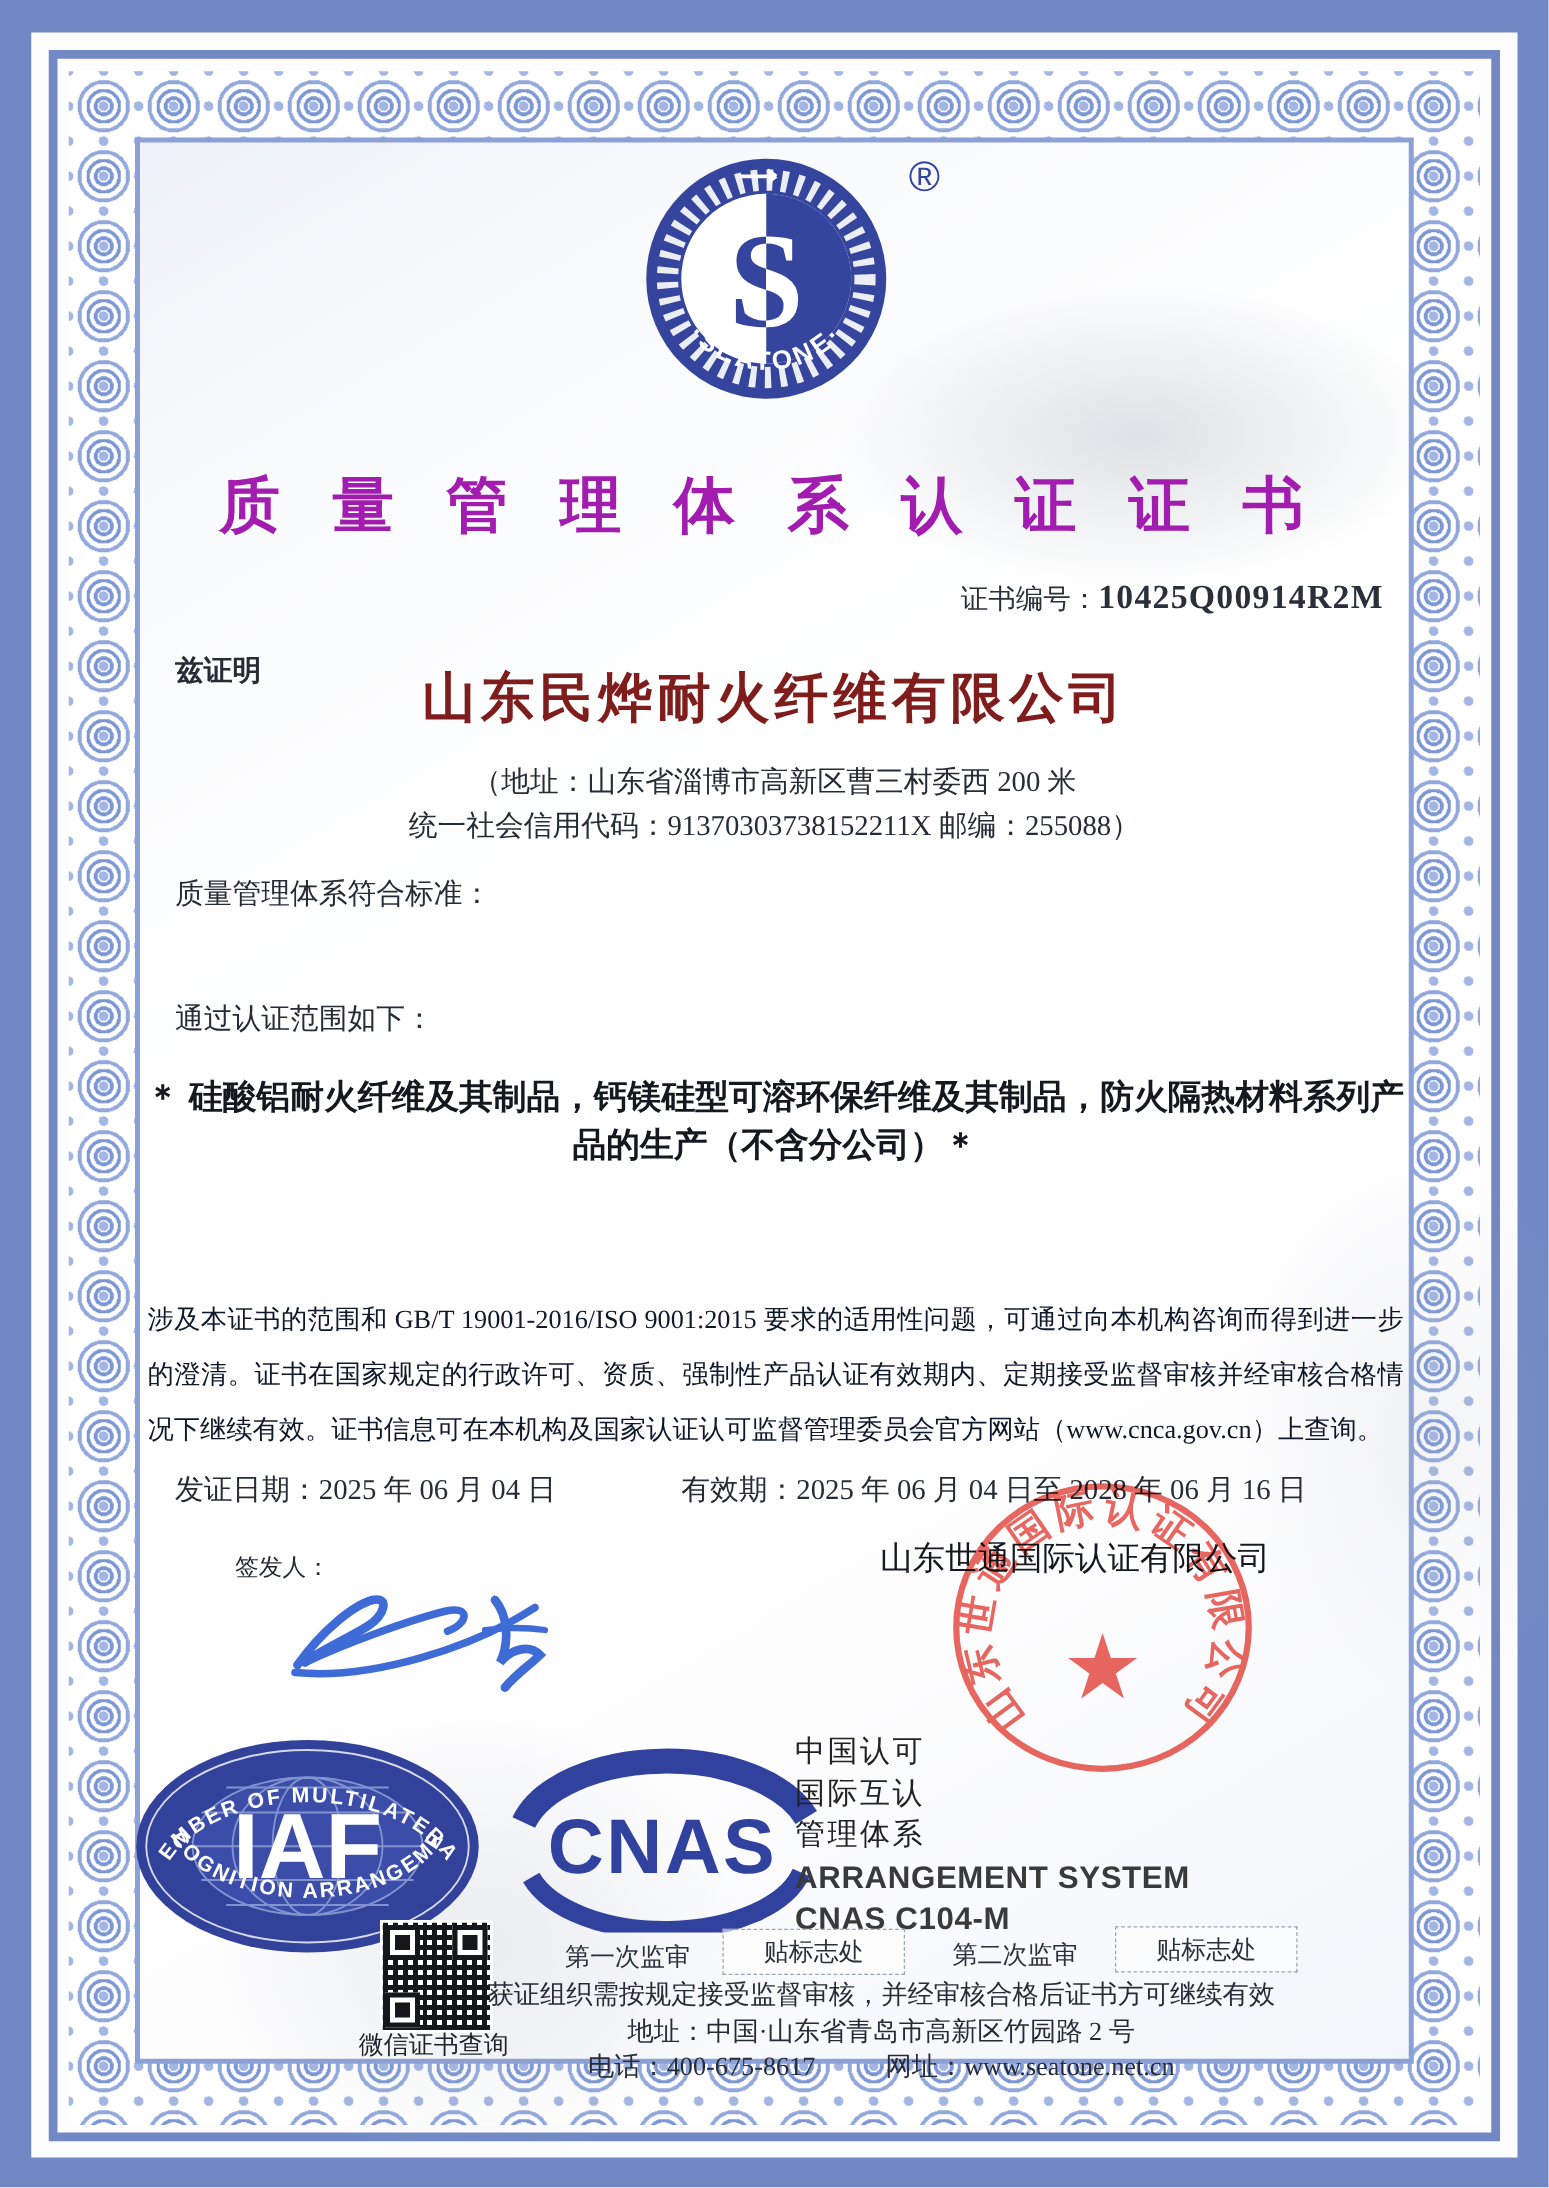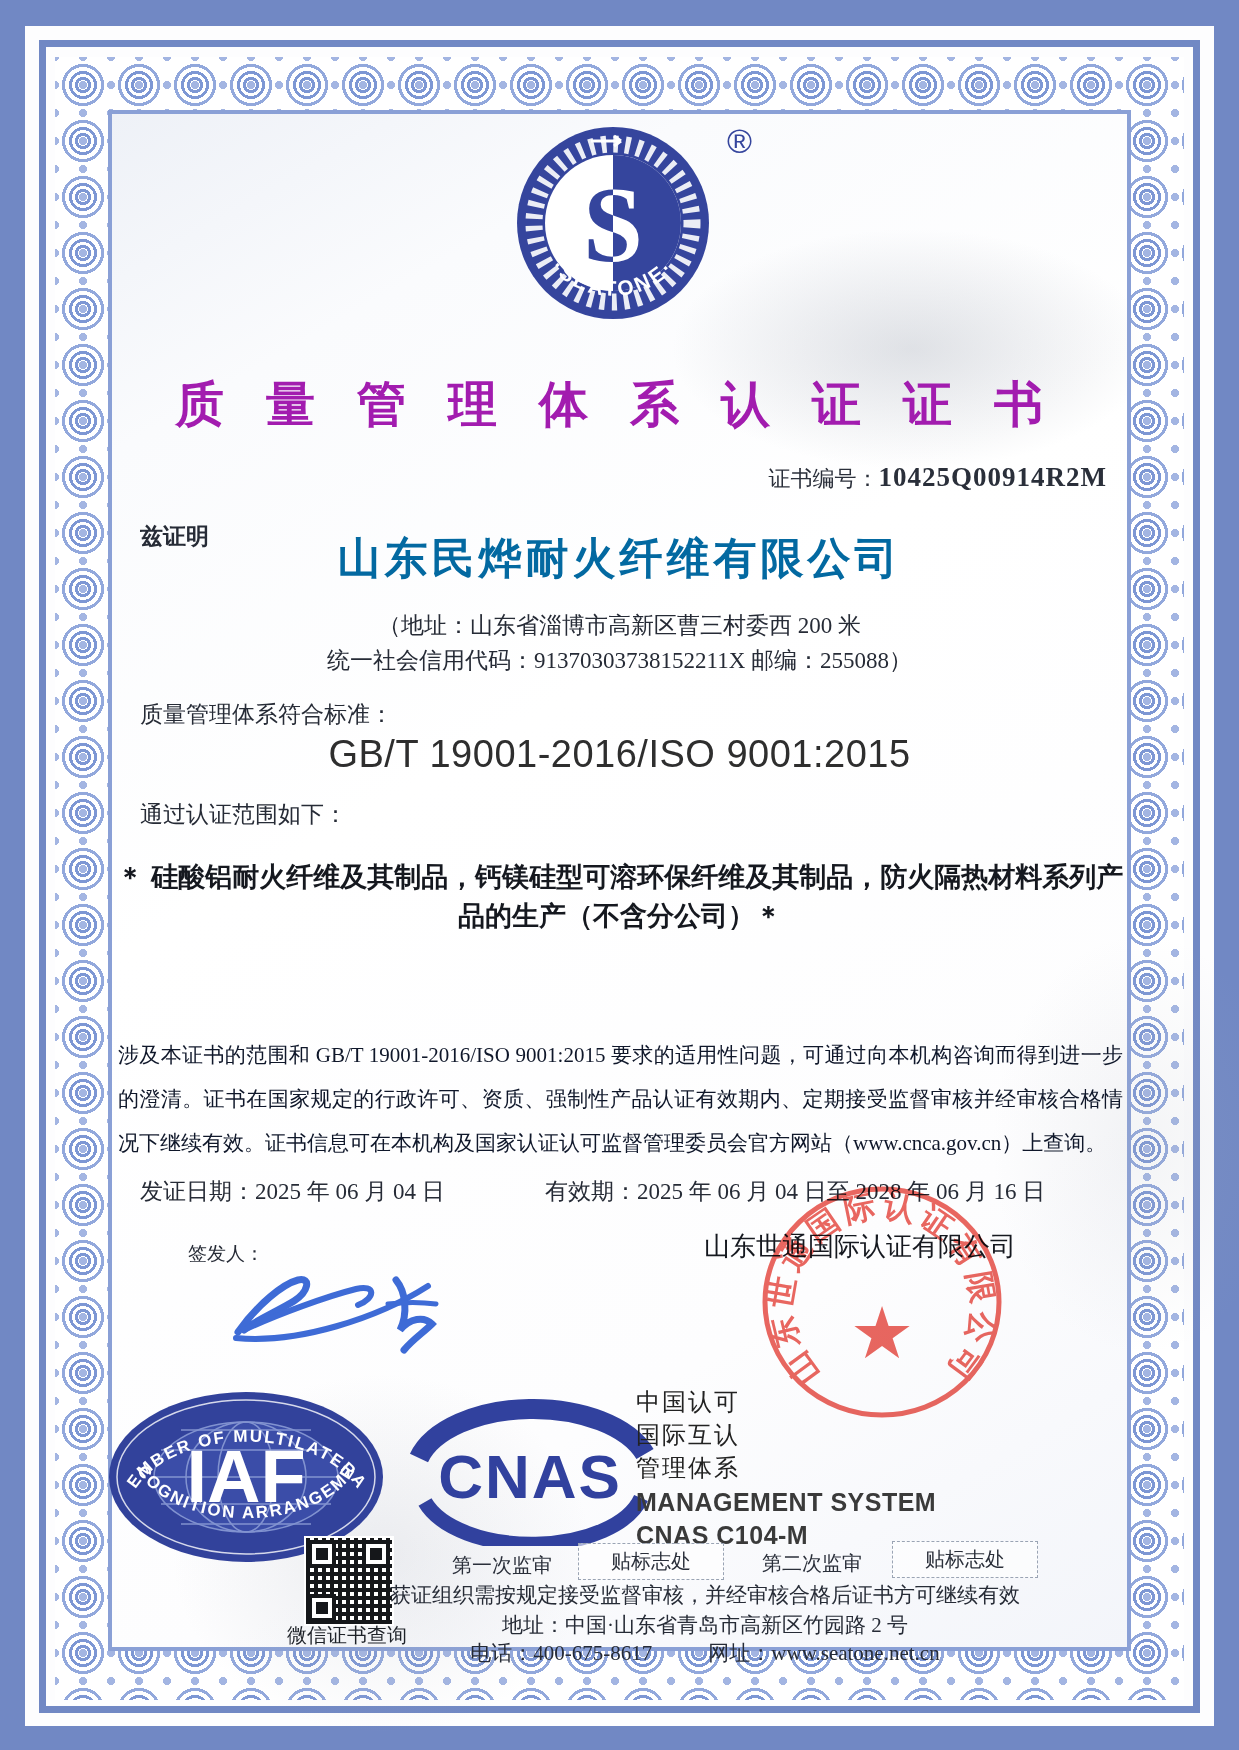--- a/index.html
+++ b/index.html
@@ -29,21 +29,21 @@
   .wm3{left:880px;top:820px;width:300px;height:420px;
        background:radial-gradient(closest-side,rgba(170,176,188,.14),rgba(170,176,188,0));}
   
   .content{position:absolute;inset:0;}
   .abs{position:absolute;}
   .title{left:0;right:0;top:372px;text-align:center;font-size:49px;font-weight:700;
          color:#a21caf;letter-spacing:42px;text-indent:21px;white-space:nowrap;}
   .certno{top:462px;right:132px;font-size:22px;color:#2a2f3a;white-space:nowrap;}
   .certno .num{font-weight:700;font-size:27px;letter-spacing:1px;}
   .hereby{left:140px;top:521px;font-size:23px;font-weight:bold;}
-  .company{left:0;right:0;top:530px;text-align:center;font-size:43px;font-weight:700;color:#0369a1;letter-spacing:4px;}
+  .company{left:0;right:0;top:530px;text-align:center;font-size:43px;font-weight:700;color:#7f1d1d;letter-spacing:4px;}
   .addr1{left:0;right:0;top:610px;text-align:center;font-size:23px;}
   .addr2{left:0;right:0;top:645px;text-align:center;font-size:23px;}
   .stdlabel{left:140px;top:699px;font-size:23px;}
   .standard{left:0;right:0;top:733px;text-align:center;font-size:38px;color:#2e2e2e;
             font-family:"Liberation Sans","DejaVu Sans",sans-serif;letter-spacing:.5px;}
   .scopelabel{left:140px;top:799px;font-size:23px;}
   .scope{left:115px;width:1010px;top:858px;text-align:center;font-size:27px;font-weight:700;
          line-height:1.45;color:#15181f;font-family:"Liberation Sans","DejaVu Sans",sans-serif;}
   .notes{left:118px;width:1005px;top:1033px;font-size:21px;line-height:2.1;
          text-align:justify;color:#0f172a;}
@@ -121,21 +121,20 @@
     <div class="abs certno">
       <span>证书编号：</span><span class="num">10425Q00914R2M</span>
     </div>
 
     <div class="abs hereby">兹证明</div>
     <div class="abs company">山东民烨耐火纤维有限公司</div>
     <div class="abs addr1">（地址：山东省淄博市高新区曹三村委西 200 米</div>
     <div class="abs addr2">统一社会信用代码：91370303738152211X 邮编：255088）</div>
 
     <div class="abs stdlabel">质量管理体系符合标准：</div>
-    <div class="abs standard">GB/T 19001-2016/ISO 9001:2015</div>
 
     <div class="abs scopelabel">通过认证范围如下：</div>
     <div class="abs scope">＊ 硅酸铝耐火纤维及其制品，钙镁硅型可溶环保纤维及其制品，防火隔热材料系列产品的生产（不含分公司）＊</div>
 
     <div class="abs notes">涉及本证书的范围和 GB/T 19001-2016/ISO 9001:2015 要求的适用性问题，可通过向本机构咨询而得到进一步的澄清。证书在国家规定的行政许可、资质、强制性产品认证有效期内、定期接受监督审核并经审核合格情况下继续有效。证书信息可在本机构及国家认证认可监督管理委员会官方网站（www.cnca.gov.cn）上查询。</div>
 
     <div class="abs issuedate">
       <span>发证日期：</span><span>2025 年 06 月 04 日</span>
     </div>
     <div class="abs validity">
@@ -193,21 +192,21 @@
     <svg class="abs" style="left:405px;top:1398px;" width="250" height="148" viewBox="0 0 250 148">
       <path d="M 14,60 A 118,66 0 0 1 240,56" stroke="#31419e" stroke-width="20" fill="none"></path>
       <path d="M 20,104 A 112,60 0 0 0 236,100" stroke="#31419e" stroke-width="15" fill="none"></path>
       <text x="125" y="100" text-anchor="middle" font-size="62" font-weight="700" fill="#31419e" font-family="Liberation Sans, DejaVu Sans, sans-serif" letter-spacing="2">CNAS</text>
     </svg>
 
     <div class="abs cnastext">
       <div class="zh">中国认可</div>
       <div class="zh">国际互认</div>
       <div class="zh">管理体系</div>
-      <div class="en">MANAGEMENT SYSTEM</div>
+      <div class="en">ARRANGEMENT SYSTEM</div>
       <div class="en">CNAS C104-M</div>
     </div>
 
     <div class="abs qr">
       <div class="qr-finder" style="left:2px;top:2px;"></div>
       <div class="qr-finder" style="right:2px;top:2px;"></div>
       <div class="qr-finder" style="left:2px;bottom:2px;"></div>
     </div>
     <div class="abs qr-cap">微信证书查询</div>
 

